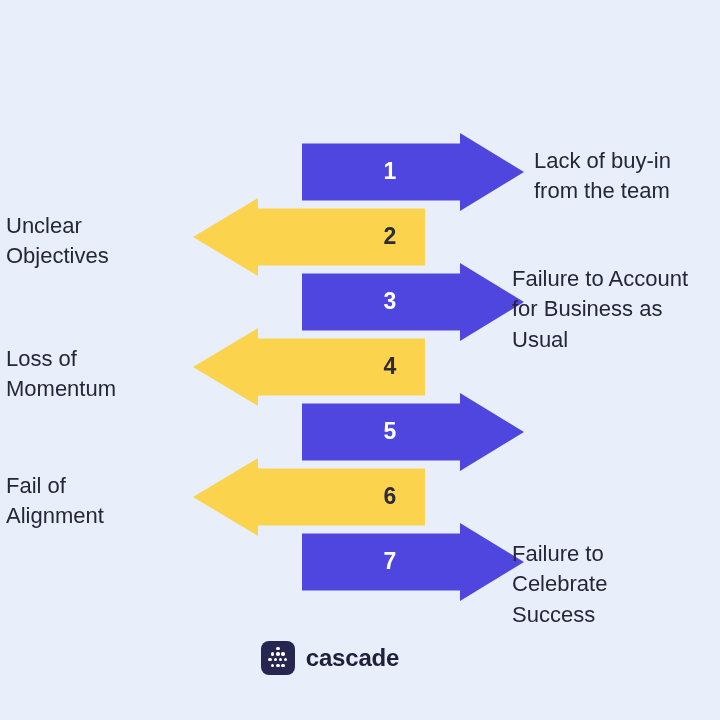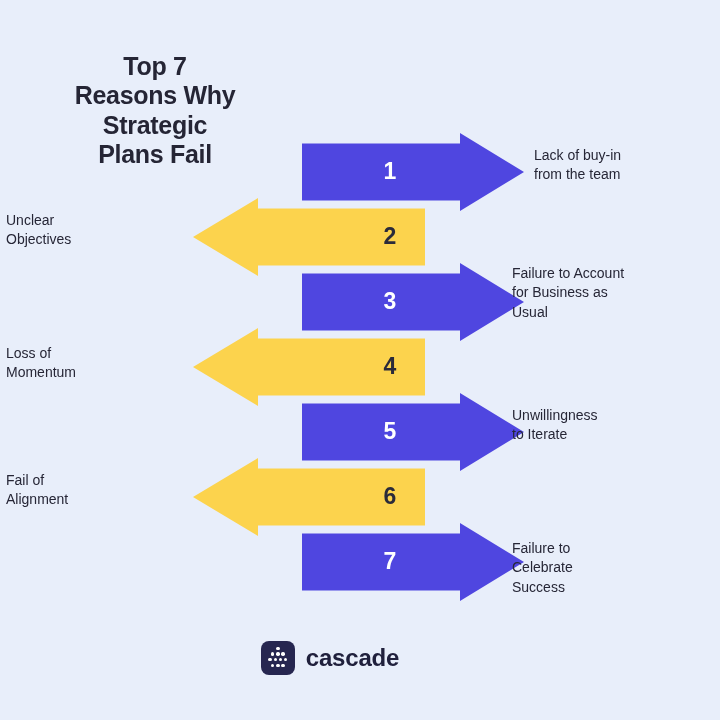--- a/index.html
+++ b/index.html
@@ -36,21 +36,21 @@
     font-weight:bold;
     font-size:23px;
     line-height:1;
   }
   .num.light{color:#ffffff;}
   .num.dark{color:#2b2b3a;}
 
   .label{
     position:absolute;
     color:#262636;
-    font-size:14px;
+    font-size:22px;
     line-height:1.38;
     white-space:pre-line;
   }
   .label.right{ left:534px; width:186px; text-align:left; }
   .label.right.ctr{ left:512px; width:208px; }
   .label.left{ left:6px; width:186px; text-align:left; }
 
   
   #logo{
     position:absolute;
@@ -80,24 +80,20 @@
     font-weight:600;
     color:#20203c;
     letter-spacing:-0.2px;
   }
 </style>
 </head>
 <body>
 
 <div id="stage">
 
-  <div id="title">Top 7
-Reasons Why
-Strategic
-Plans Fail</div>
 
   <div id="rows">
       <div class="row" style="top: 133px;">
         <svg class="arrow-svg" width="720" height="78">
           <polygon points="302,10.5 460,10.5 460,0 524,39 460,78 460,67.5 302,67.5" fill="#4f46e0"></polygon>
         </svg>
         <div class="num light" style="left: 370px; top: 27px;">1</div>
         <div class="label right" style="top: 13px;">Lack of buy-in
 from the team</div>
       </div>
@@ -124,22 +120,20 @@
         </svg>
         <div class="num dark" style="left: 370px; top: 27px;">4</div>
         <div class="label left" style="top: 16px;">Loss of
 Momentum</div>
       </div>
       <div class="row" style="top: 393px;">
         <svg class="arrow-svg" width="720" height="78">
           <polygon points="302,10.5 460,10.5 460,0 524,39 460,78 460,67.5 302,67.5" fill="#4f46e0"></polygon>
         </svg>
         <div class="num light" style="left: 370px; top: 27px;">5</div>
-        <div class="label right ctr" style="top: 13px;">Unwillingness
-to Iterate</div>
       </div>
       <div class="row" style="top: 458px;">
         <svg class="arrow-svg" width="720" height="78">
           <polygon points="425,10.5 258,10.5 258,0 193,39 258,78 258,67.5 425,67.5" fill="#fcd34d"></polygon>
         </svg>
         <div class="num dark" style="left: 370px; top: 27px;">6</div>
         <div class="label left" style="top: 13px;">Fail of
 Alignment</div>
       </div>
       <div class="row" style="top: 523px;">

